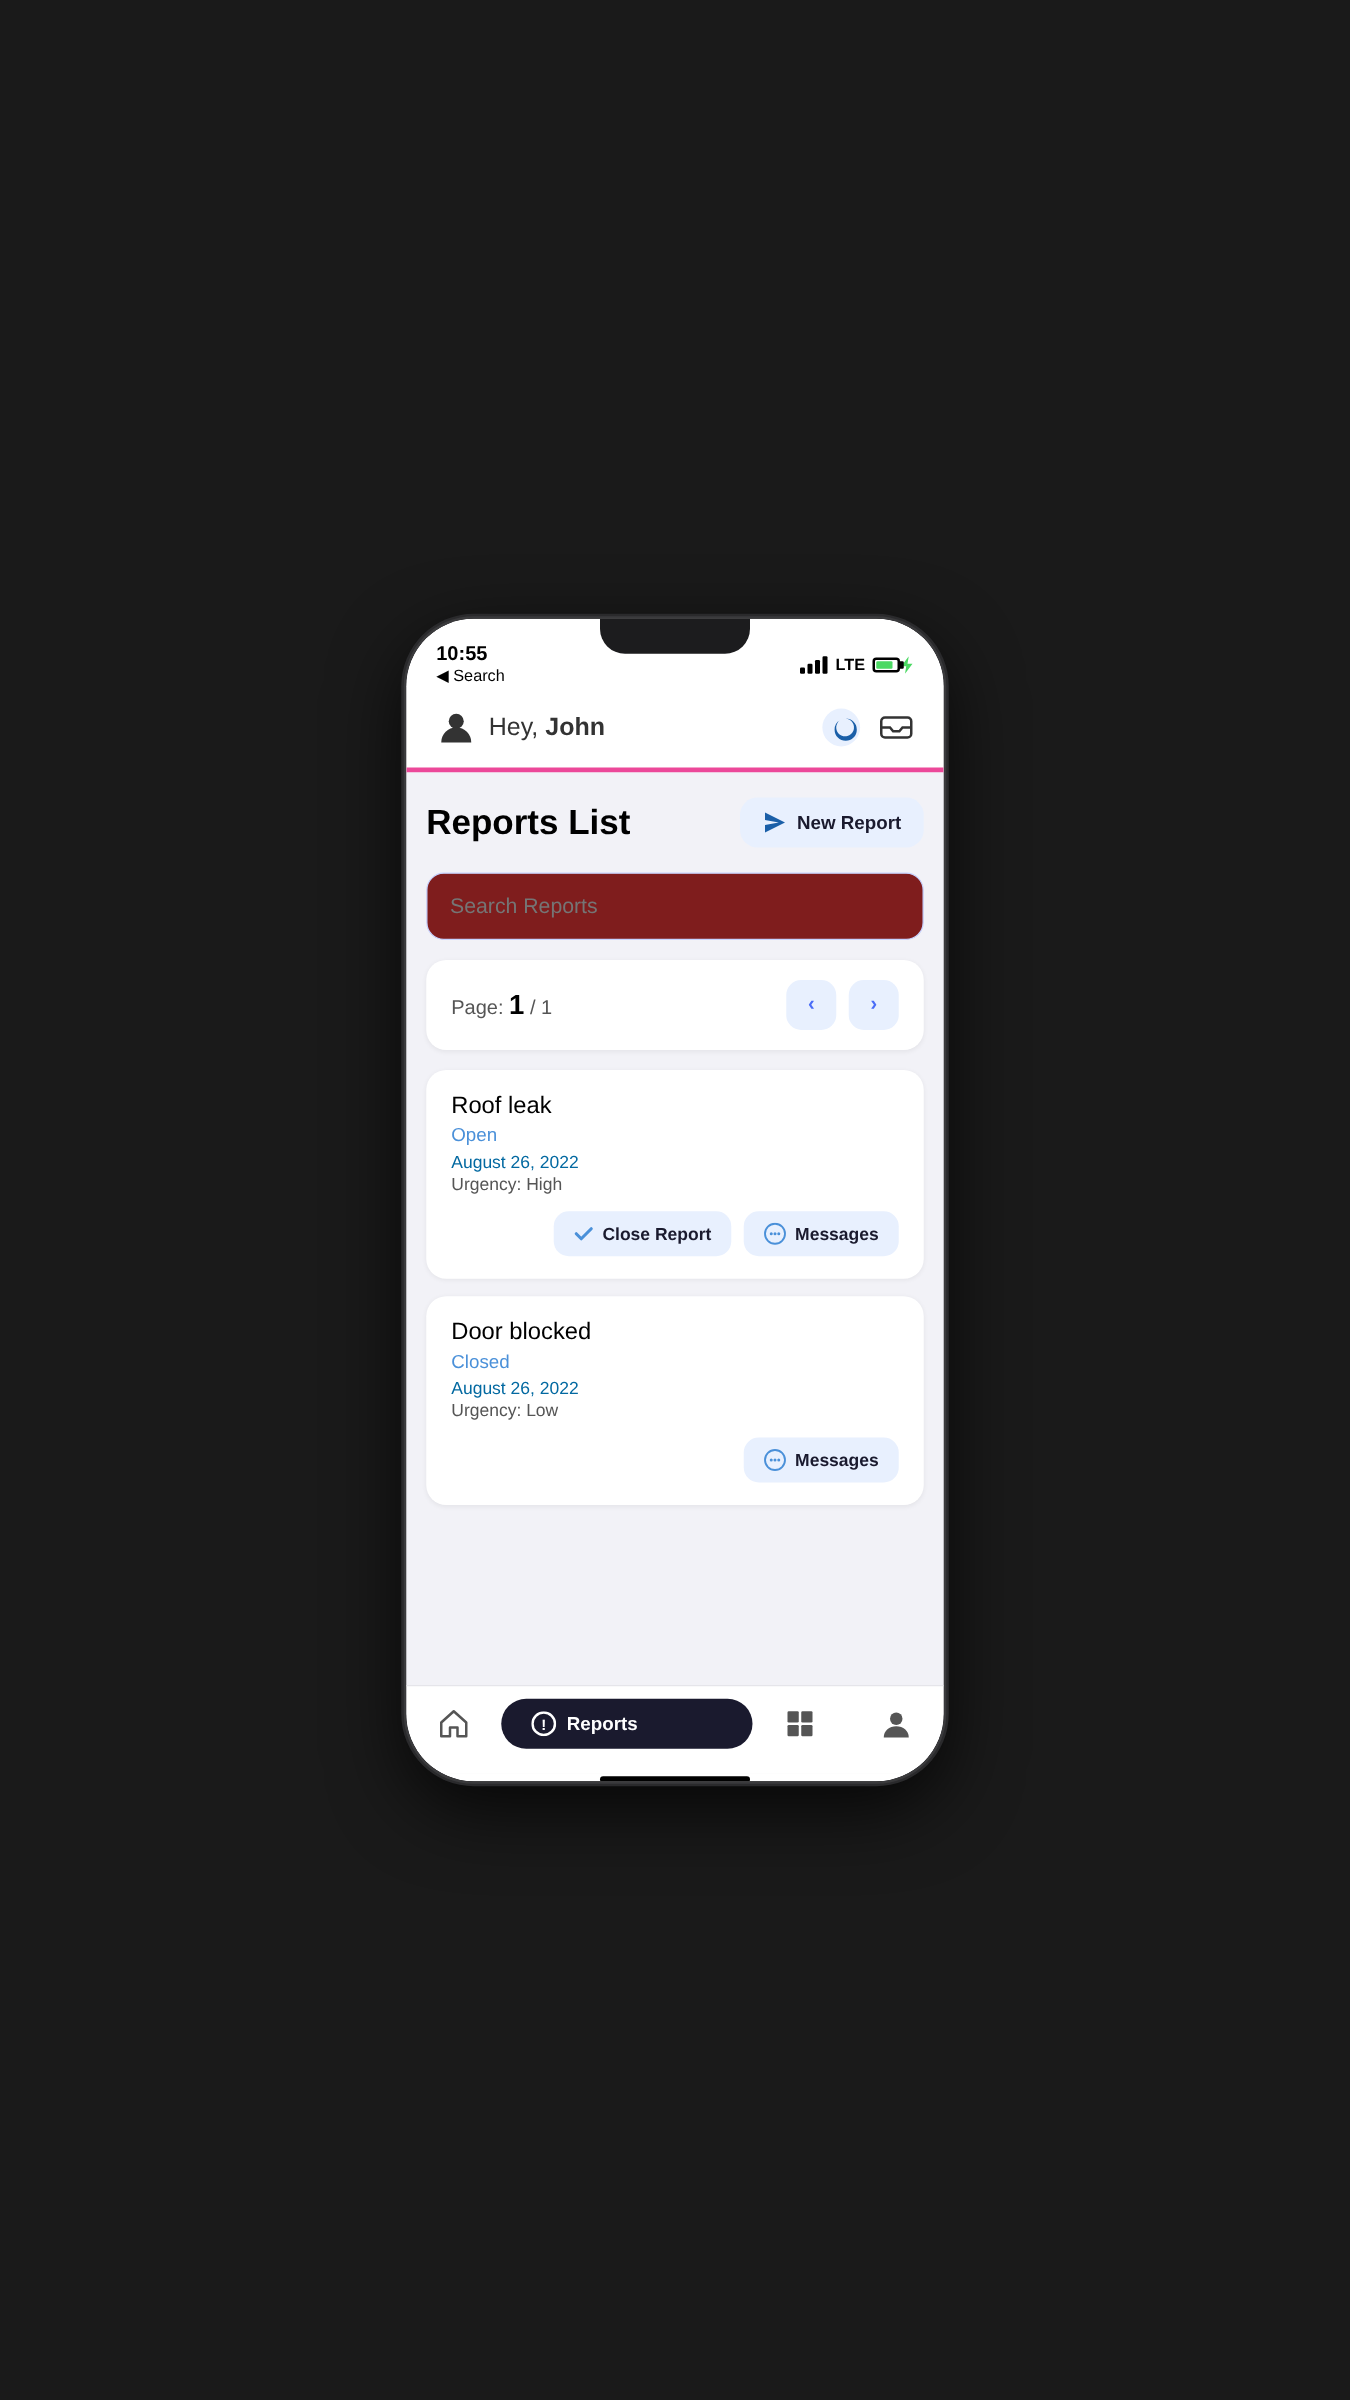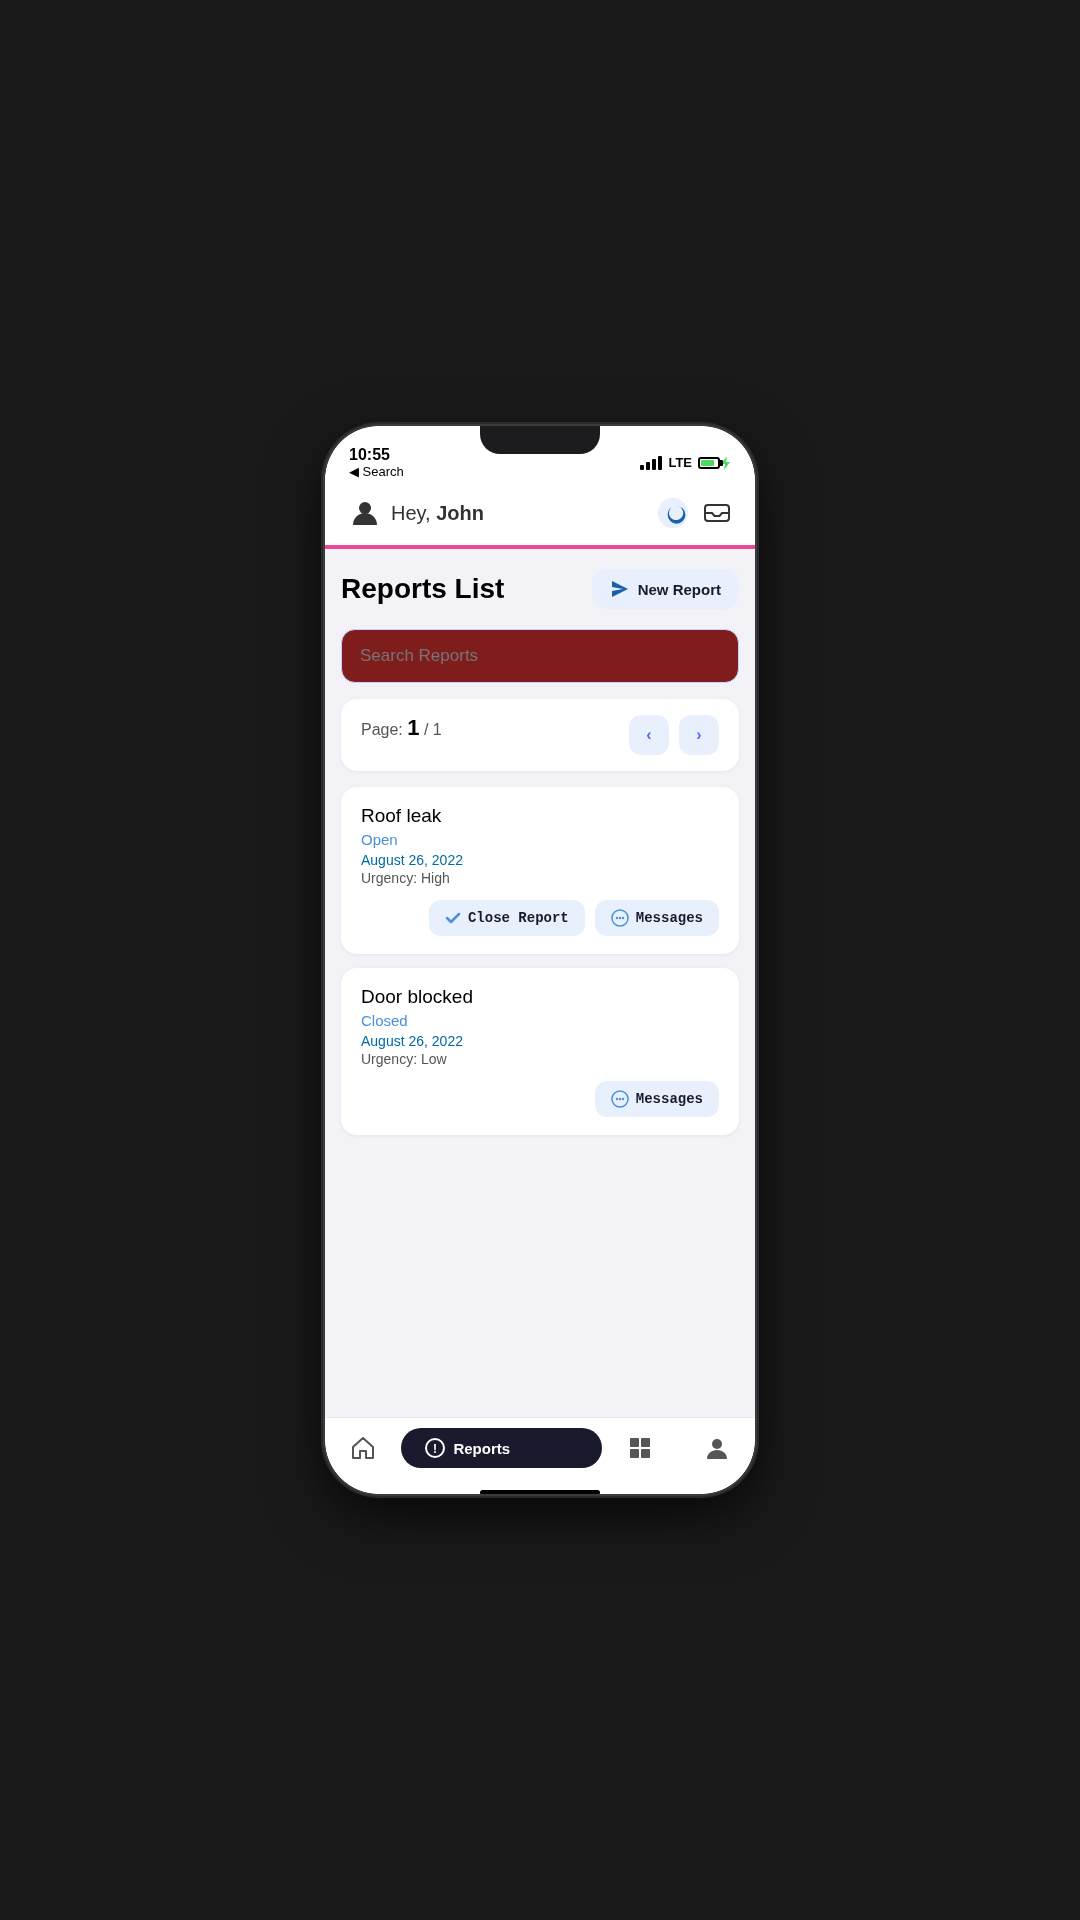--- a/index.html
+++ b/index.html
@@ -8,21 +8,21 @@
       background: #1a1a1a;
       display: flex;
       justify-content: center;
       align-items: center;
       min-height: 100vh;
       font-family: -apple-system, BlinkMacSystemFont, 'Segoe UI', sans-serif;
     }
 
     .phone-frame {
       width: 430px;
-      height: 1068px;
+      height: 930px;
       background: #1c1c1e;
       border-radius: 54px;
       position: relative;
       box-shadow: 0 0 0 2px #3a3a3c, 0 0 0 4px #2a2a2c, 0 20px 60px rgba(0,0,0,0.8);
       overflow: hidden;
     }
 
     .phone-screen {
       position: absolute;
       top: 0; left: 0; right: 0; bottom: 0;
@@ -178,21 +178,21 @@
       background: transparent;
     }
 
     
     .pagination-card {
       background: #ffffff;
       border-radius: 16px;
       padding: 16px 20px;
       display: flex;
       justify-content: space-between;
-      align-items: flex-start;
+      align-items: center;
       margin-bottom: 16px;
       box-shadow: 0 1px 4px rgba(0,0,0,0.06);
       gap: 41px;
     }
 
     .page-info {
       font-size: 16px;
       color: #555;
     }
 
@@ -275,21 +275,20 @@
       align-items: center;
       gap: 7px;
       background: #e8f0fe;
       border: none;
       border-radius: 12px;
       padding: 9px 16px;
       font-size: 14px;
       font-weight: 600;
       color: #1a1a2e;
       cursor: pointer;
-      font-family: Liberation Mono, monospace;
     }
 
     
     .bottom-nav {
       background: #ffffff;
       border-top: 1px solid #e5e5ea;
       padding: 10px 0 20px;
       display: flex;
       justify-content: space-around;
       align-items: center;

